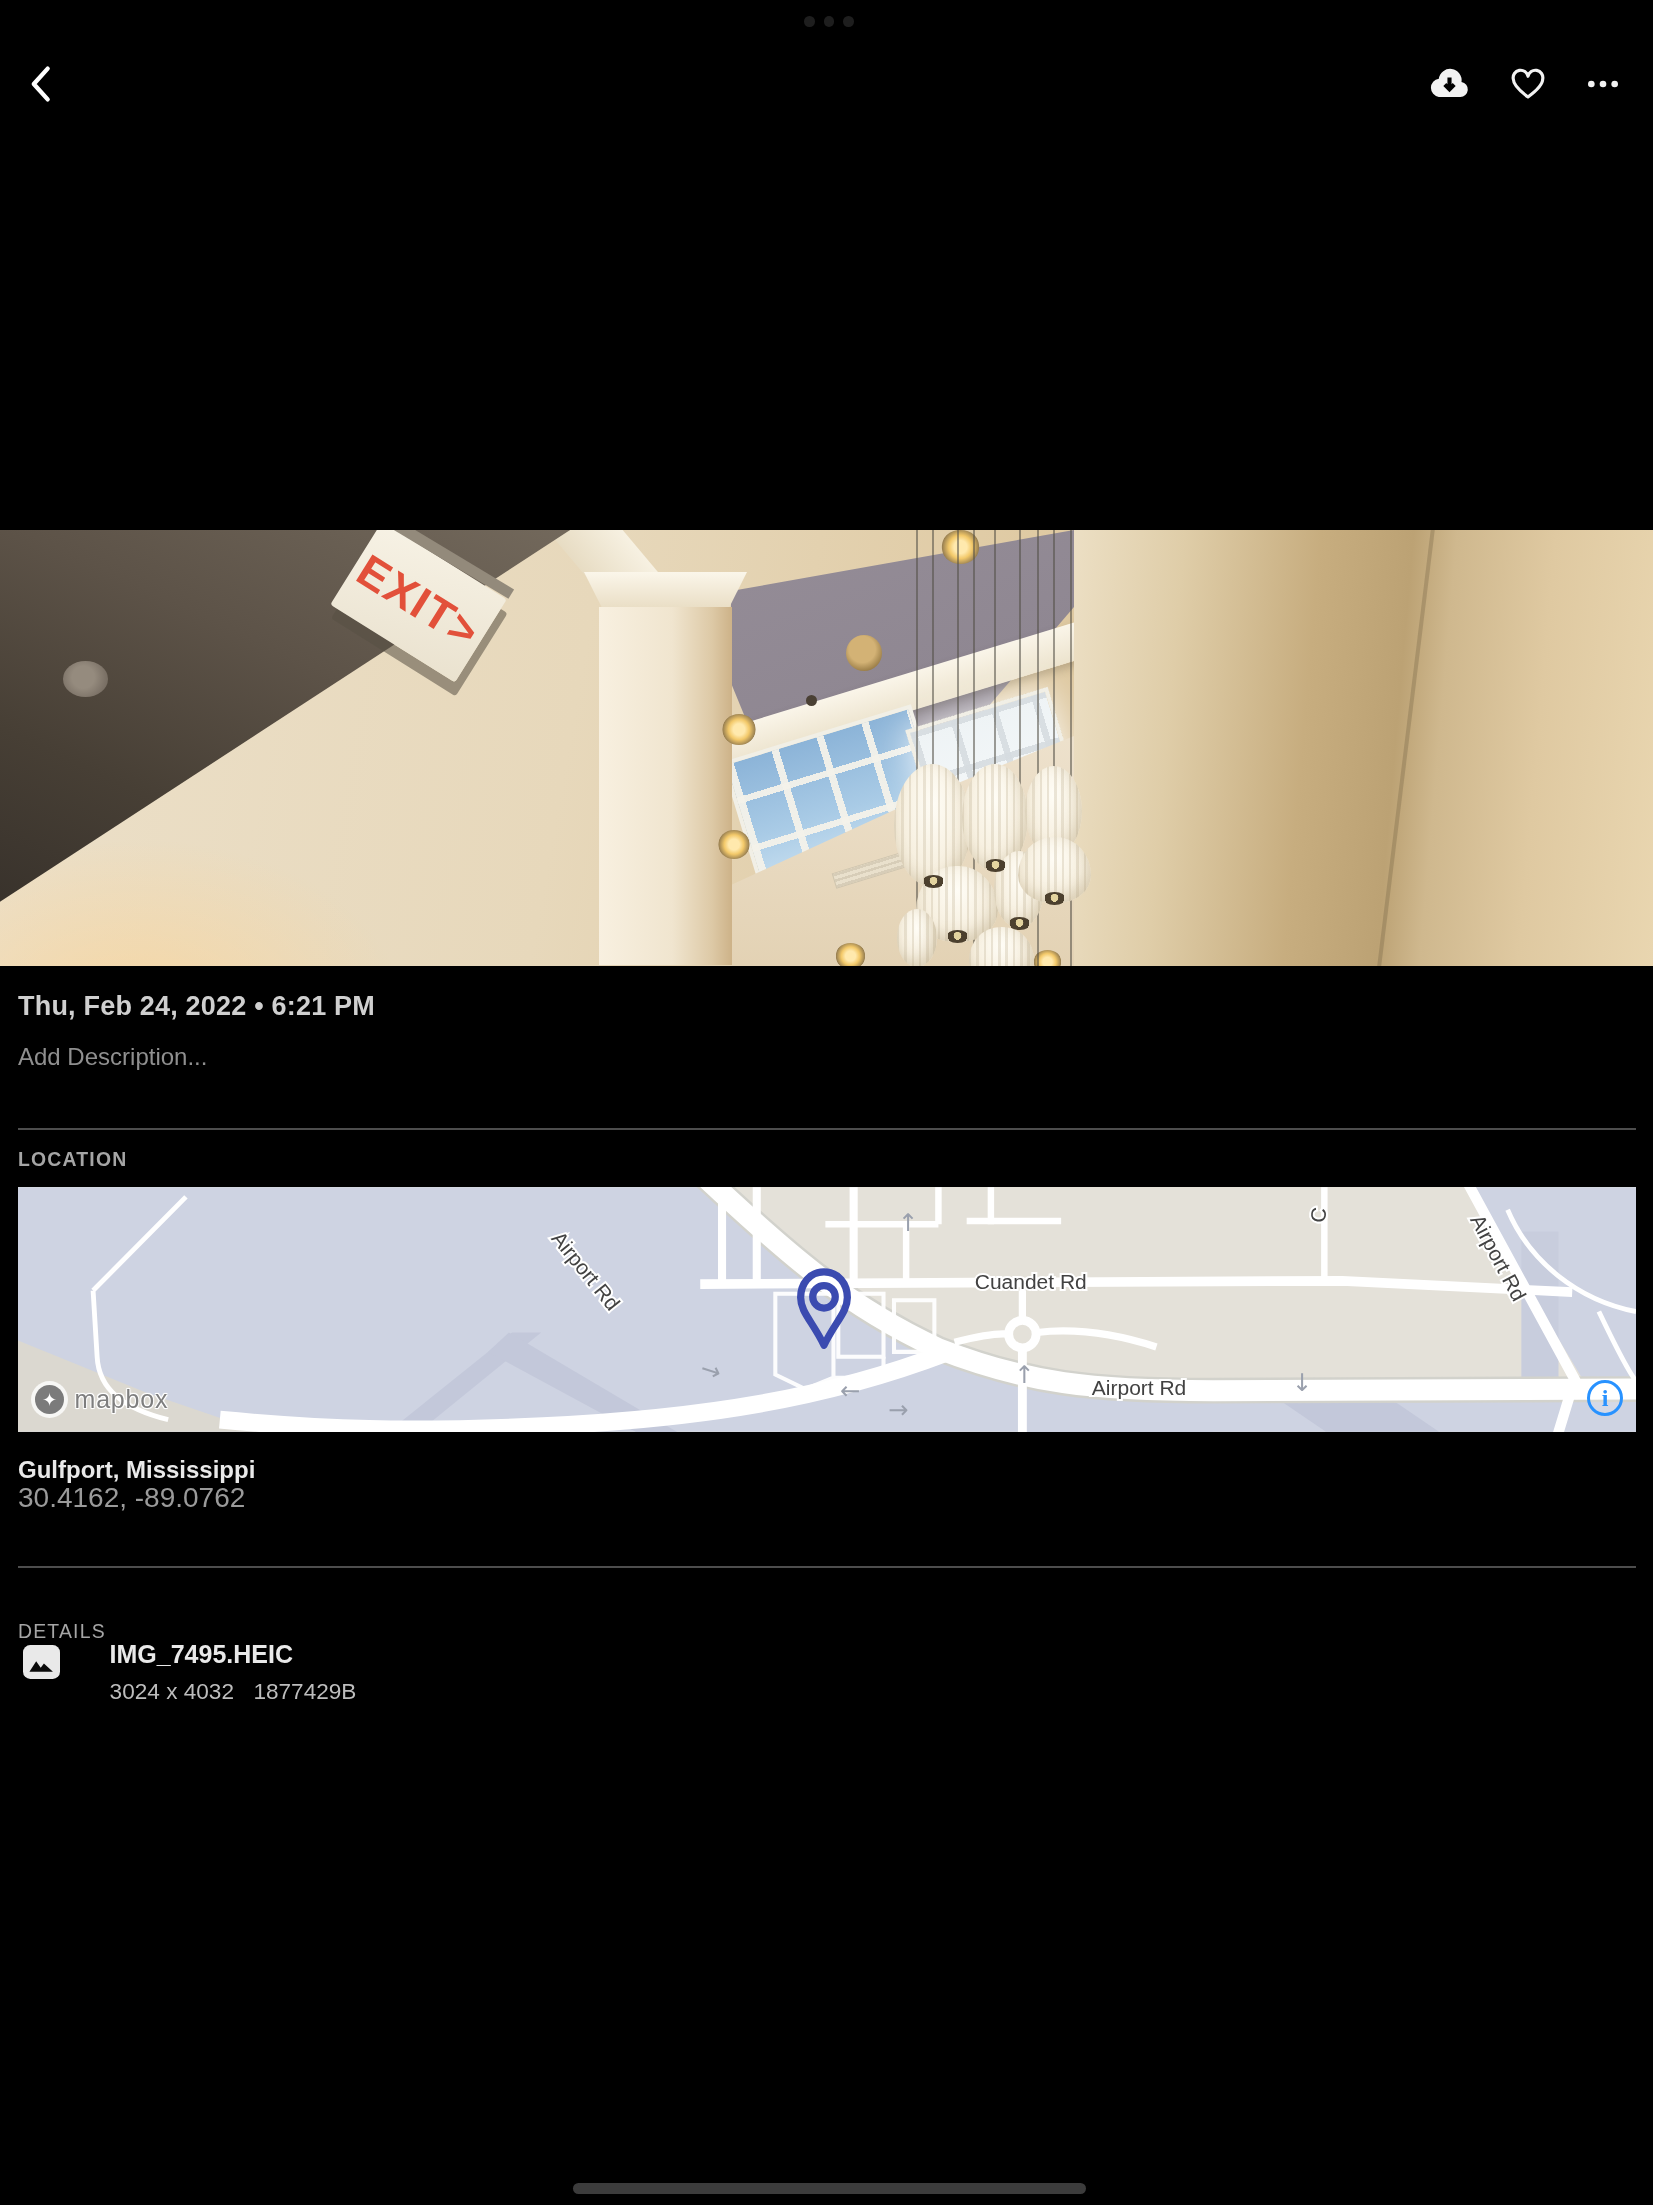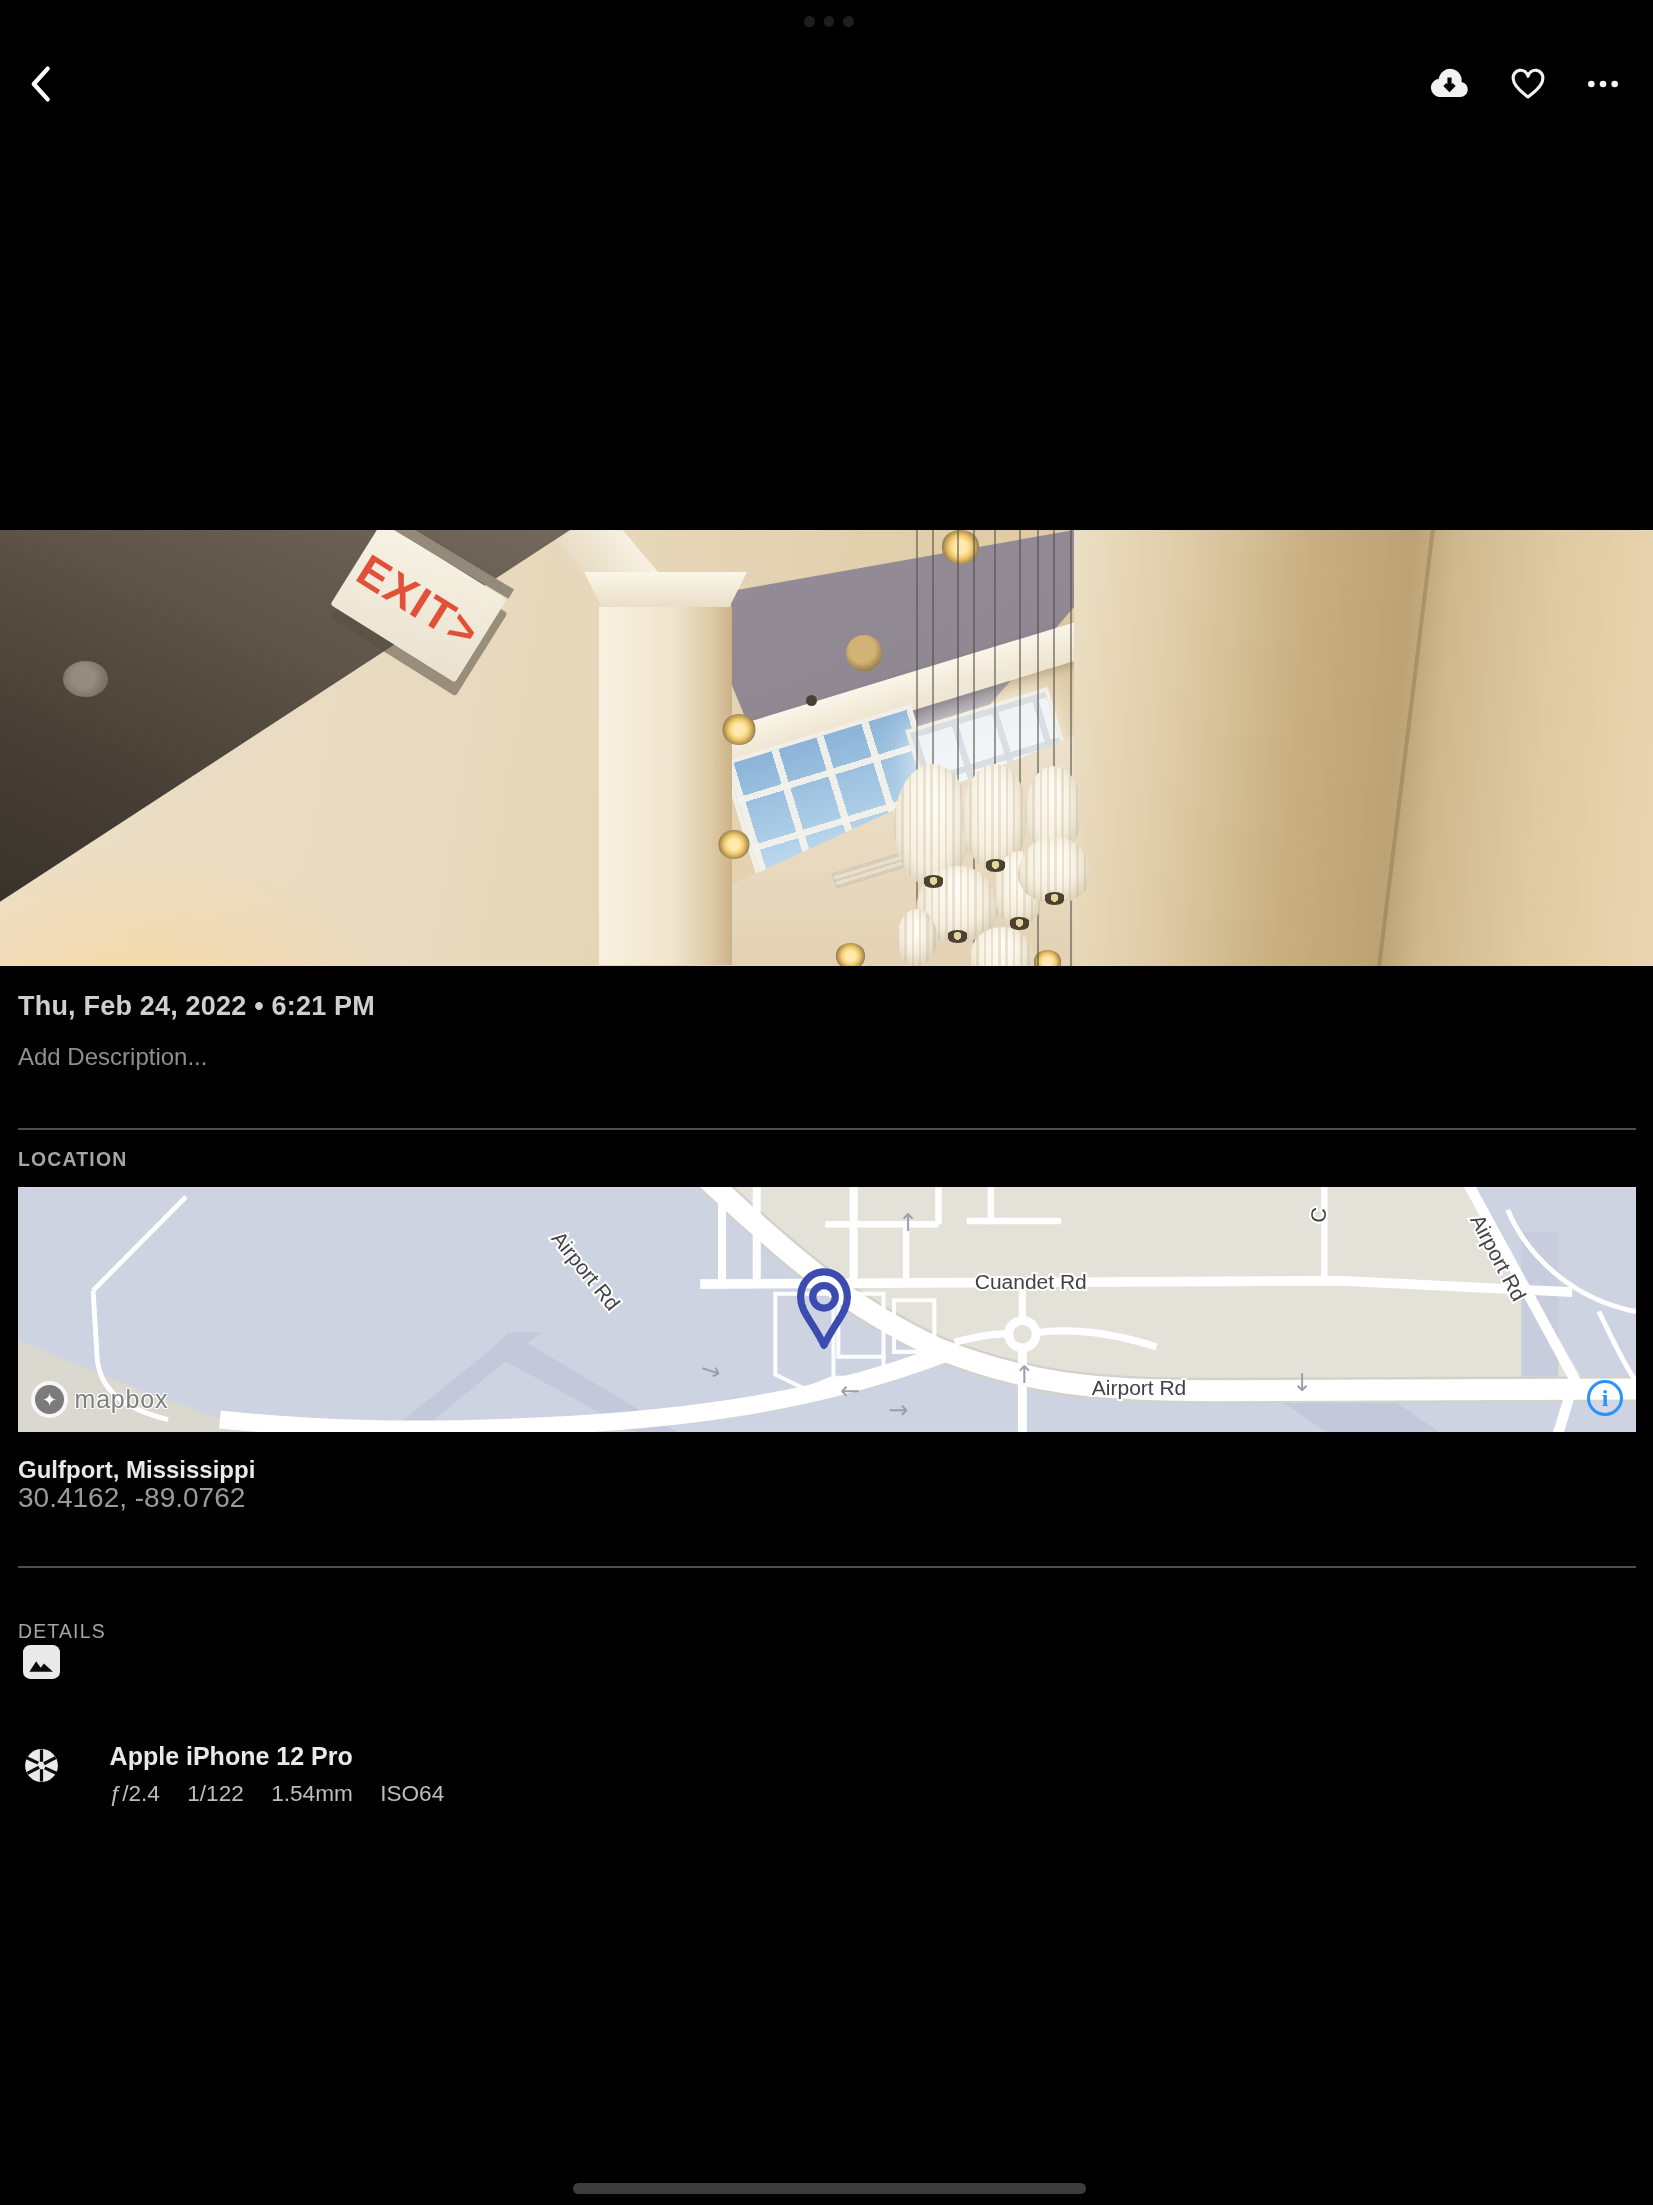--- a/index.html
+++ b/index.html
@@ -317,32 +317,24 @@
   <div class="divider" id="divider-det"></div>
   <div class="section-label" id="label-details">DETAILS</div>
 
   <div class="detail-row" id="row-file">
     <span class="detail-icon">
       <svg width="37" height="34" viewBox="0 0 23 21">
         <rect width="23" height="21" rx="4.5" fill="#e9e9e9"></rect>
         <path d="M4 16.5 L8.2 10 L11 14 L13 11.5 L18.6 16.5 Z" fill="#0a0a0a"></path>
       </svg>
     </span>
-  </div>
-
-  <div class="detail-row" id="row-camera">
-    <span class="detail-icon">
-      <svg width="37" height="37" viewBox="0 0 23 23">
-        <circle cx="11.5" cy="11.5" r="10.2" fill="#e9e9e9"></circle>
-        <path d="M11.5 1.5 V9.2 M20.3 6.6 L13 10.4 M21 16.5 L13.5 13 M11.5 21.5 V13.8 M2.7 16.4 L10 12.6 M2 6.5 L9.5 10" stroke="#0a0a0a" stroke-width="2"></path>
-      </svg>
-    </span>
     <span class="detail-texts">
-      <div class="detail-title">Apple iPhone 12 Pro</div>
+      <div class="detail-title">IMG_7495.HEIC</div>
       <div class="detail-meta">
-        <span class="wide">ƒ/2.4</span><span class="wide">1/122</span><span class="wide">1.54mm</span><span>ISO64</span>
+        <span>3024 x 4032</span><span>1877429B</span>
       </div>
     </span>
   </div>
+
 
   <div class="home-indicator"></div>
 </div>
 
 
 </body></html>

